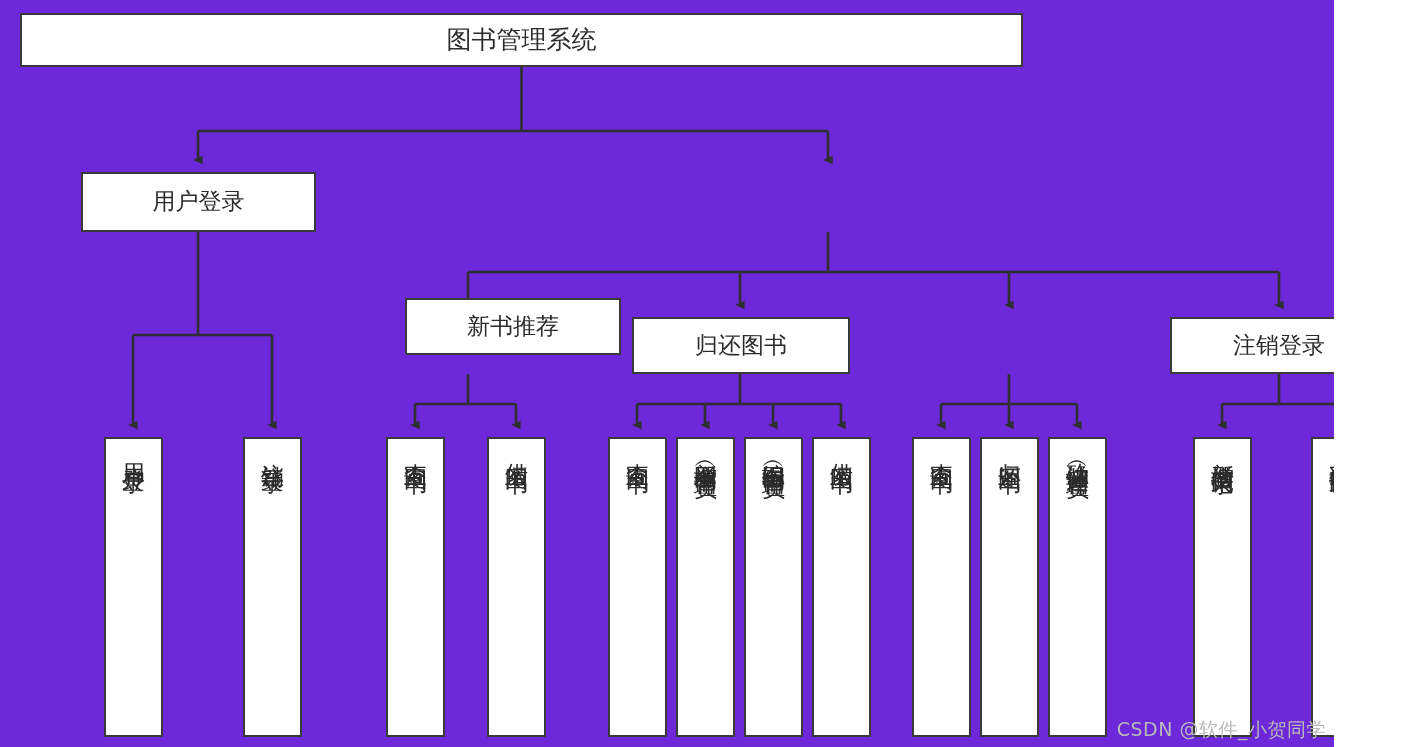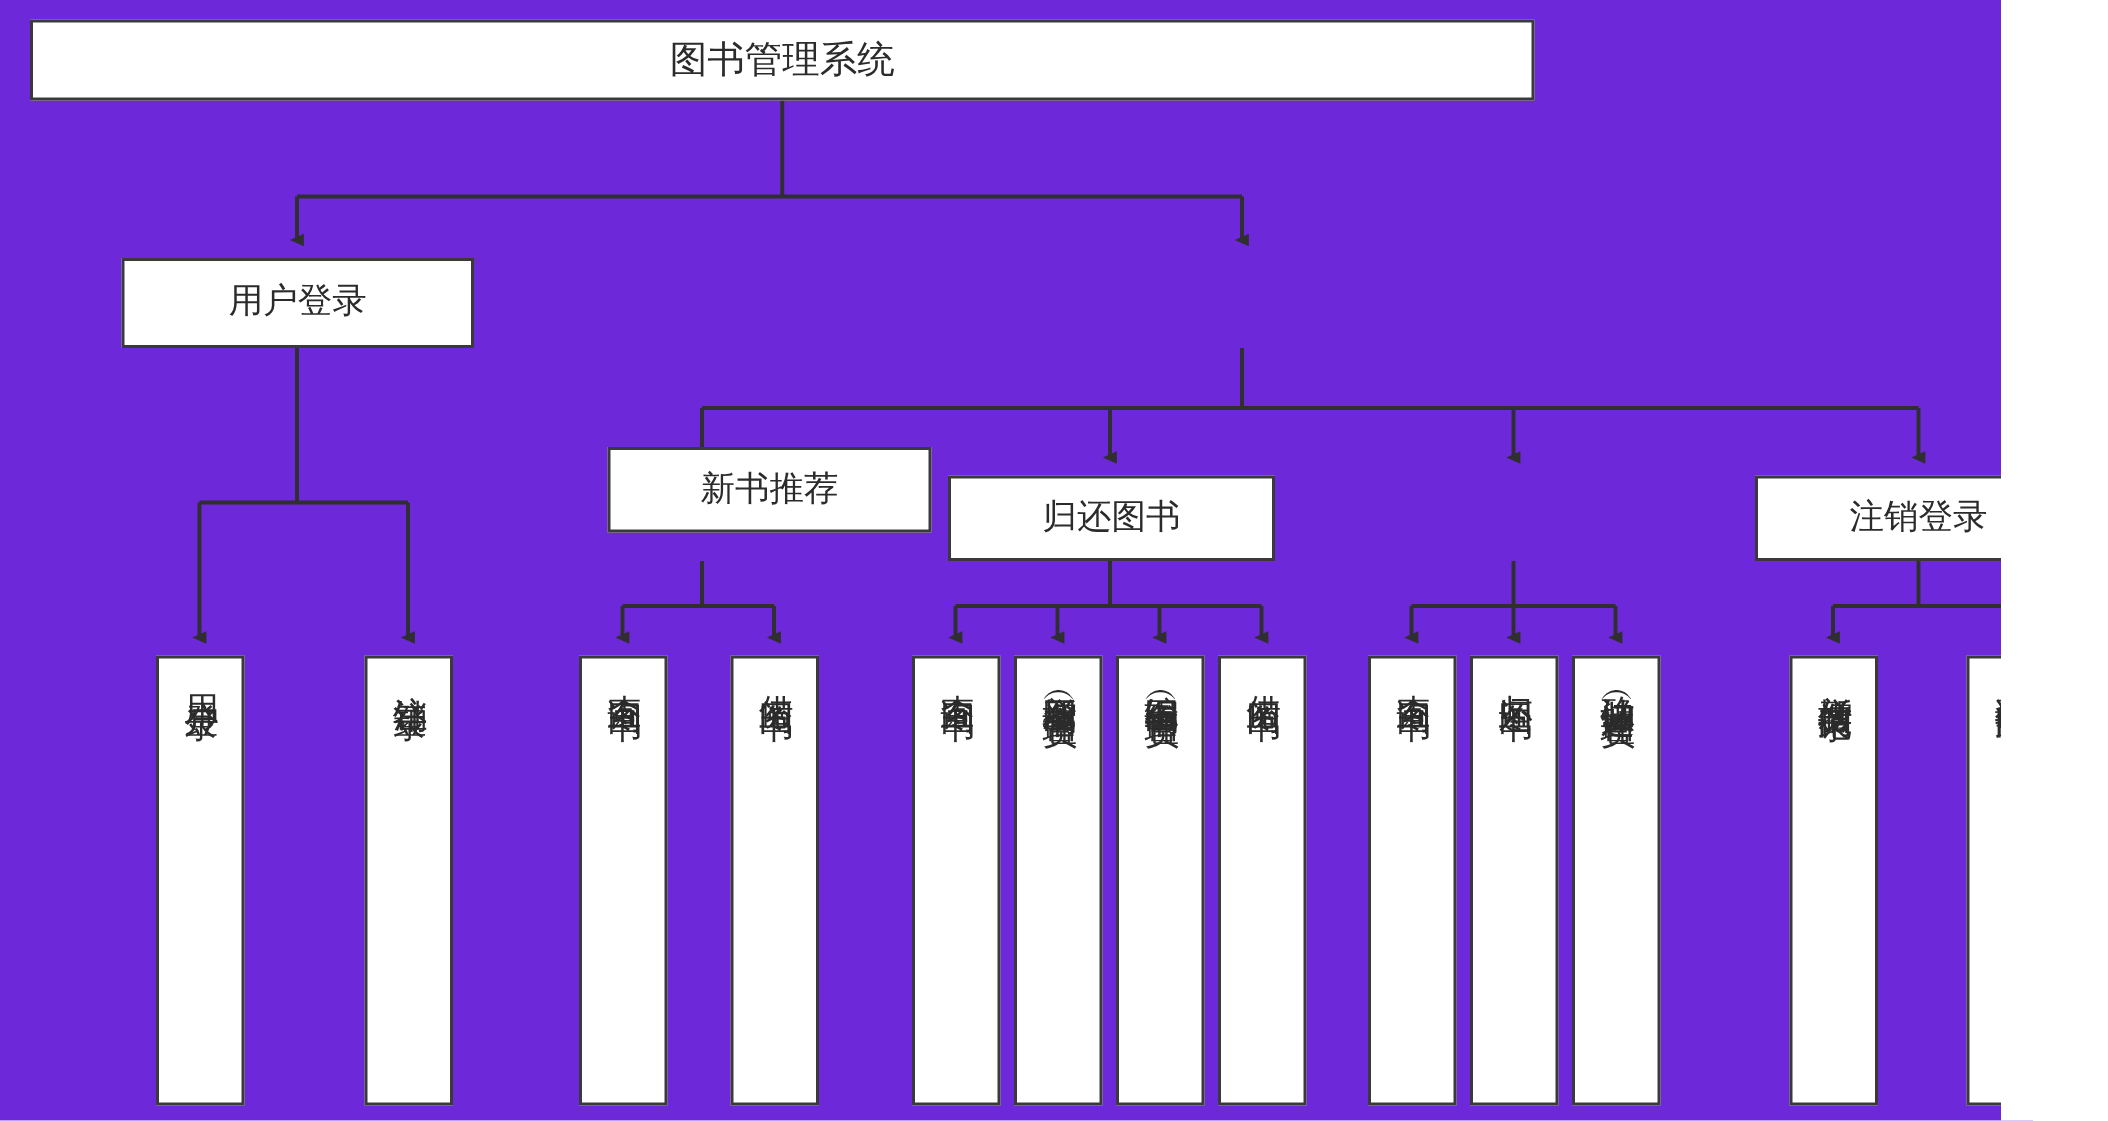--- a/index.html
+++ b/index.html
@@ -180,14 +180,15 @@
     <span class="vtext">确认归还（管理员）</span>
   </div>
 
   <div class="node leaf tall" style="left:1193px;top:437px;width:59px;height:300px;">
     <span class="vtext">新增借阅记录</span>
   </div>
   <div class="node leaf tall" style="left:1311px;top:437px;width:59px;height:300px;">
     <span class="vtext">查询借阅记录</span>
   </div>
 
+  <div id="watermark">CSDN @软件_小贺同学</div>
 
 </div>
 
 </body></html>

